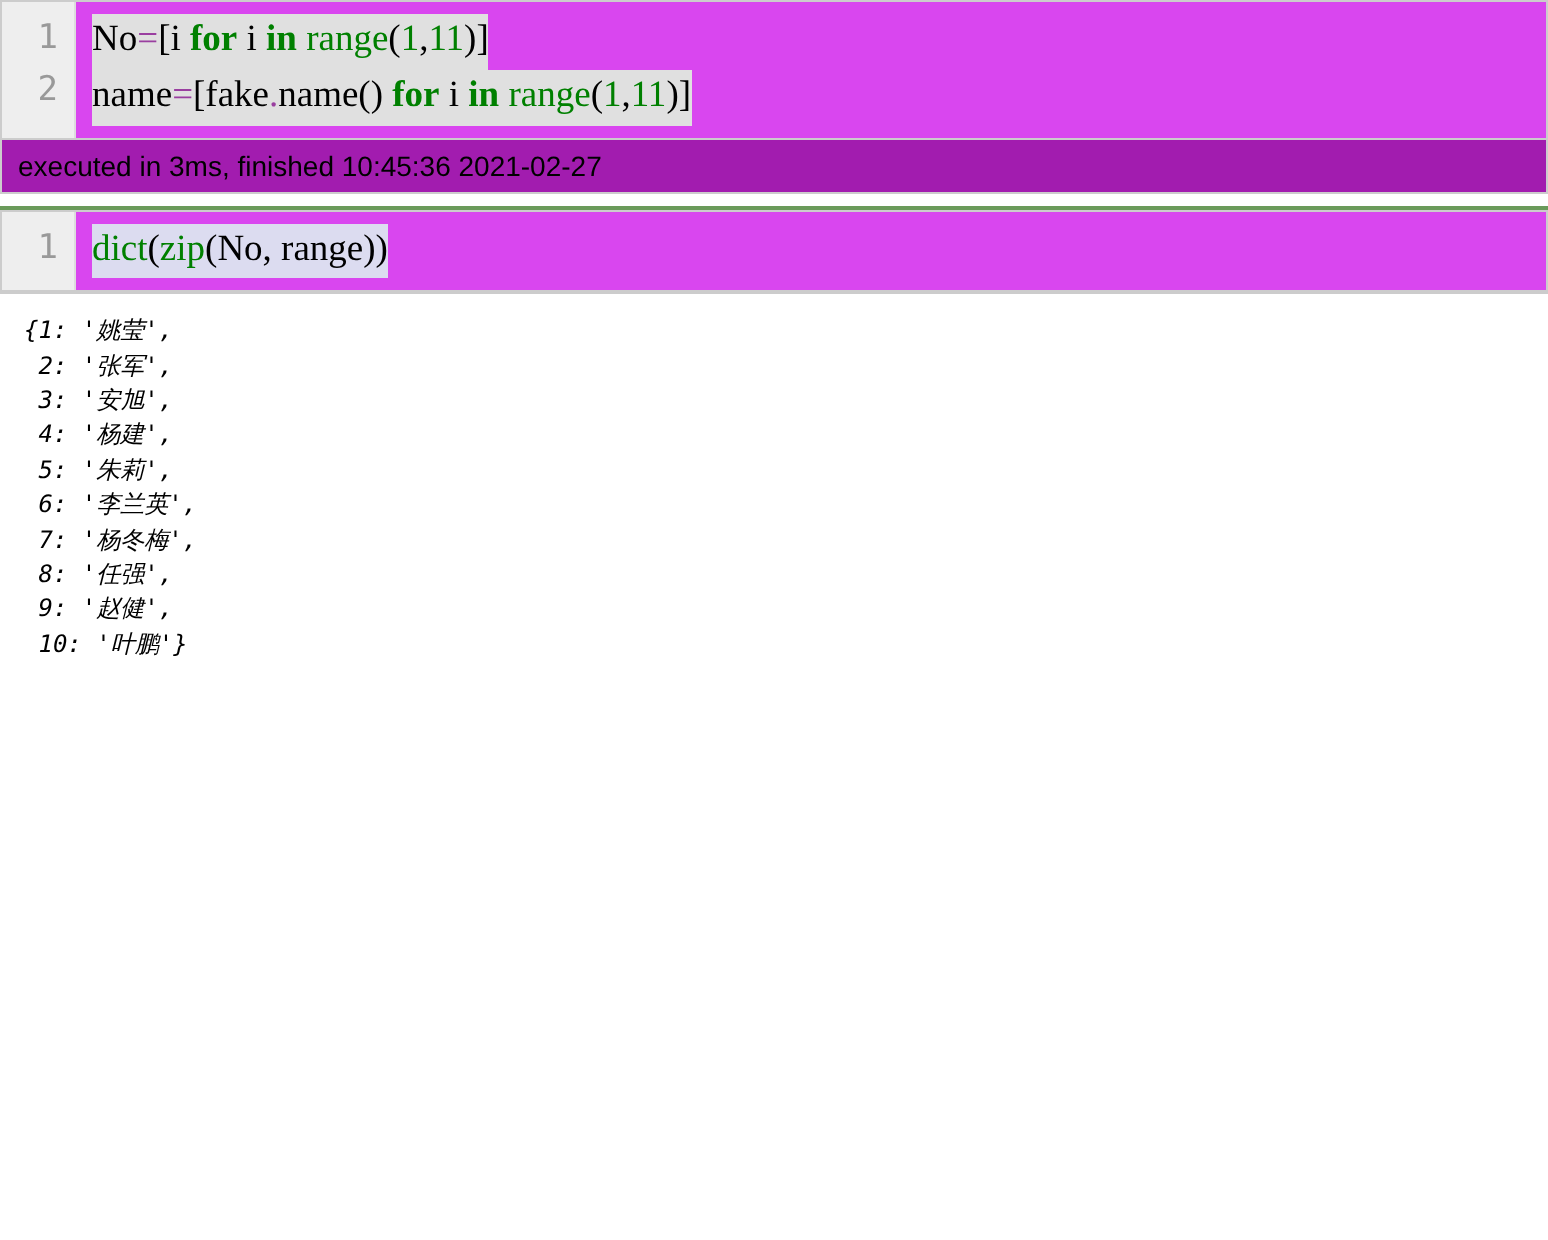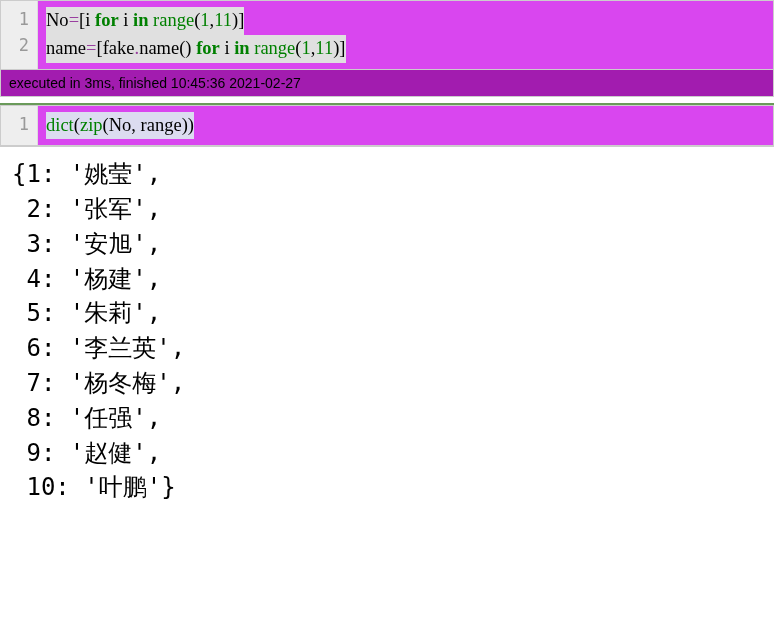--- a/index.html
+++ b/index.html
@@ -54,24 +54,25 @@
   }
   .timing {
     font-family: Arial, sans-serif;
     font-size: 14px;
     padding: 5px 8px;
     color: #000;
     background: #a21caf;
   }
   .output {
     font-family: monospace;
-    font-size: 24px;
+    font-size: 12px;
     padding: 10px 8px 10px 12px;
     white-space: pre;
     line-height: 1.45;
+    font-style: italic;
   }
   .kw { color: #008000; font-weight: bold; }
   .op { color: #9a3fa0; }
   .num { color: #008000; }
   .builtin { color: #008000; }
 </style>
 </head>
 <body>
 
 <div class="cell">

